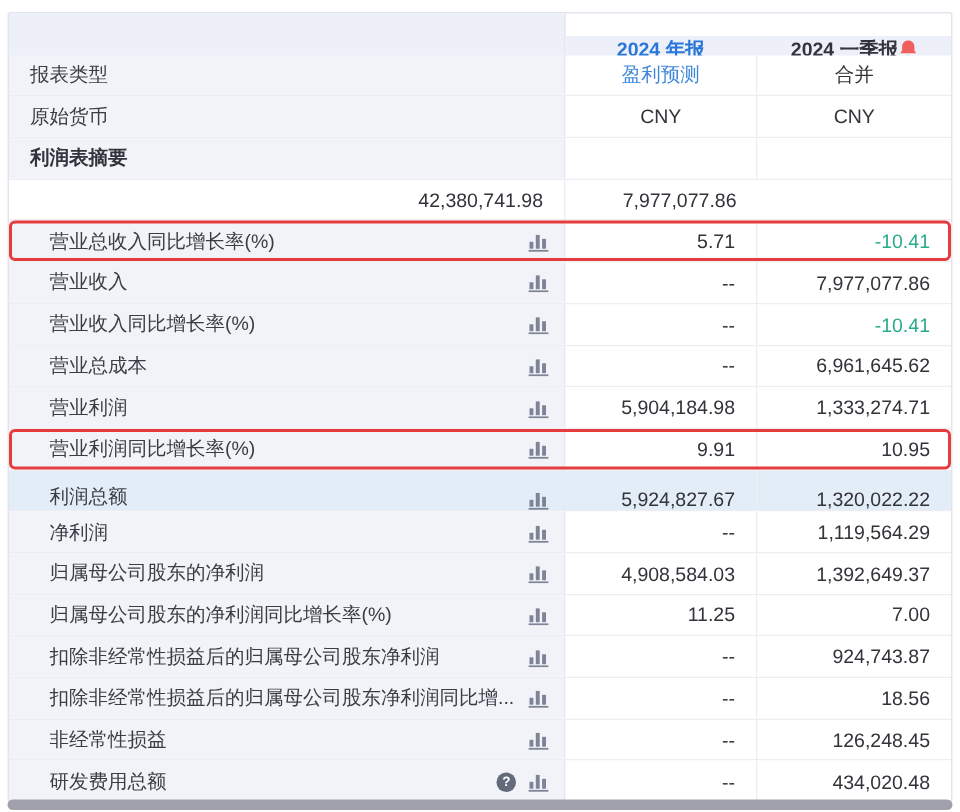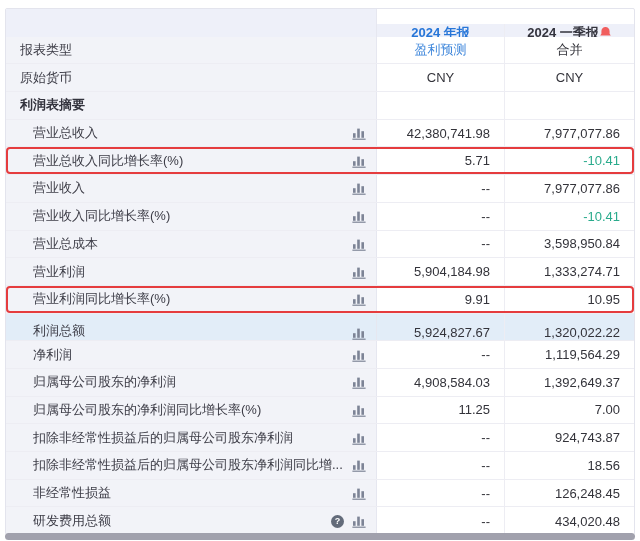--- a/index.html
+++ b/index.html
@@ -133,36 +133,20 @@
     </div>
     <div class="cell cell-v cell-v1">
       <span class="val"></span>
     </div>
     <div class="cell cell-v">
       <span class="val"></span>
     </div>
 
   </div>
         <div class="row kind-item has-chart">
-    <div class="cell cell-label">
-      <span class="lbl">营业总收入</span>
-      <span class="icons">
-
-        <span class="chart">
-          <svg width="14" height="14" viewBox="0 0 14 14">
-            <g fill="#7d8496">
-              <rect x="1" y="7.2" width="2.6" height="4.6"></rect>
-              <rect x="5.2" y="2.6" width="2.6" height="9.2"></rect>
-              <rect x="9.4" y="5.2" width="2.6" height="6.6"></rect>
-              <rect x="0.4" y="12.6" width="13.2" height="1.2"></rect>
-            </g>
-          </svg>
-        </span>
-      </span>
-    </div>
     <div class="cell cell-v cell-v1">
       <span class="val">42,380,741.98</span>
     </div>
     <div class="cell cell-v">
       <span class="val">7,977,077.86</span>
     </div>
 
   </div>
         <div class="row kind-item hl-red has-chart">
     <div class="cell cell-label">
@@ -253,21 +237,21 @@
               <rect x="0.4" y="12.6" width="13.2" height="1.2"></rect>
             </g>
           </svg>
         </span>
       </span>
     </div>
     <div class="cell cell-v cell-v1">
       <span class="val">--</span>
     </div>
     <div class="cell cell-v">
-      <span class="val">3,598,950.84</span>
+      <span class="val">6,961,645.62</span>
     </div>
 
   </div>
         <div class="row kind-item has-chart">
     <div class="cell cell-label">
       <span class="lbl">营业利润</span>
       <span class="icons">
 
         <span class="chart">
           <svg width="14" height="14" viewBox="0 0 14 14">

